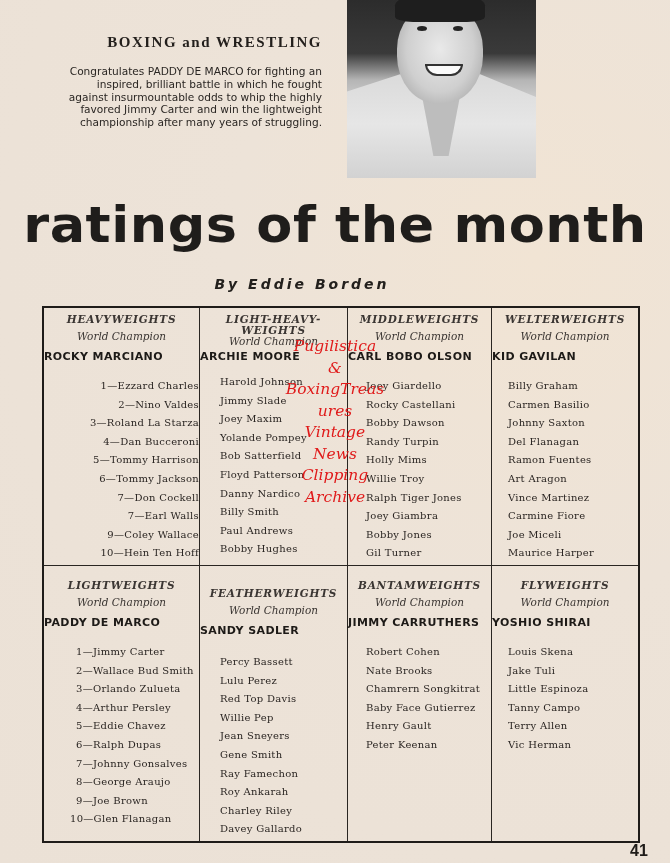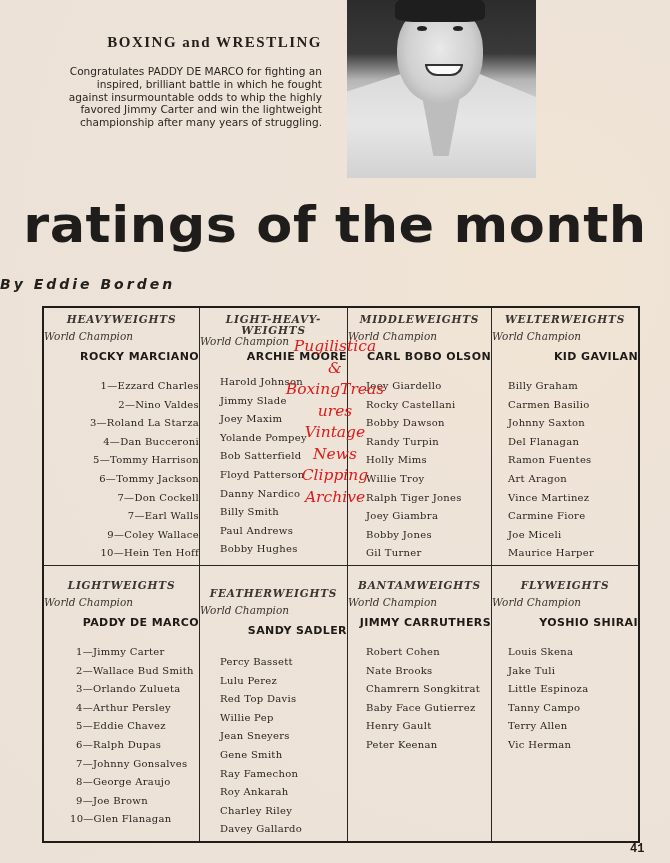--- a/index.html
+++ b/index.html
@@ -68,21 +68,21 @@
       text-align: center;
       font-family: "DejaVu Sans", sans-serif;
       font-weight: 900;
       font-size: 50px;
       letter-spacing: 0.5px;
       color: #1f1d1b;
       transform: scaleX(1.05);
     }
     .byline {
       position: absolute; left: 0; width: 604px; top: 276px;
-      text-align: left;
+      text-align: center;
       font-family: "DejaVu Sans", sans-serif;
       font-weight: bold;
       font-style: italic;
       font-size: 14px;
       letter-spacing: 3px;
       color: #23201d;
     }
 
     
     .ratings {
@@ -104,31 +104,32 @@
       text-align: center;
       font-family: "DejaVu Serif", serif;
       font-style: italic;
       font-weight: bold;
       font-size: 10.5px;
       letter-spacing: 0.8px;
       color: #3a3532;
       line-height: 11px;
     }
     .div-label {
+      text-align: center;
       font-family: "DejaVu Serif", serif;
       font-style: italic;
       font-size: 10.5px;
       color: #3a3532;
       margin-top: 6px;
       line-height: 11px;
     }
     .div-name.two-line { width: 100px; margin: 0 auto; }
     .div-name.two-line + .div-label { margin-top: 0; }
     .champion {
-      text-align: right;
+      text-align: left;
       font-family: "DejaVu Sans", sans-serif;
       font-weight: bold;
       font-size: 11px;
       letter-spacing: 0.4px;
       color: #1d1a17;
       margin-top: 8px;
     }
     .contenders { list-style: none; margin-top: 14px; padding-left: 20px; }
     .division.c2 .contenders, .division.c3 .contenders, .division.c4 .contenders { padding-left: 20px; }
     .division.c3 .contenders { padding-left: 18px; }
@@ -141,22 +142,22 @@
       color: #2a2522;
       height: 18.6px;
       line-height: 18.6px;
       white-space: nowrap;
     }
     .division.c1.r1 .contenders { padding-left: 18px; text-align: right; }
     .division.c1.r1 .contenders li.ten, .division.c1.r2 .contenders li.ten { margin-left: -6px; }
 
     .page-number {
       position: absolute; left: 630px; top: 842px;
-      font-family: Liberation Mono, monospace;
-      font-weight: bold; font-size: 12px; color: #1f1c19;
+      font-family: Liberation Sans, sans-serif;
+      font-weight: bold; font-size: 16px; color: #1f1c19;
     }
 
     .watermark {
       position: absolute; left: 270px; top: 336px; width: 130px;
       text-align: center;
       font-family: "DejaVu Serif", serif;
       font-style: italic;
       font-size: 15.5px;
       line-height: 21.5px;
       color: #e01a1a;

